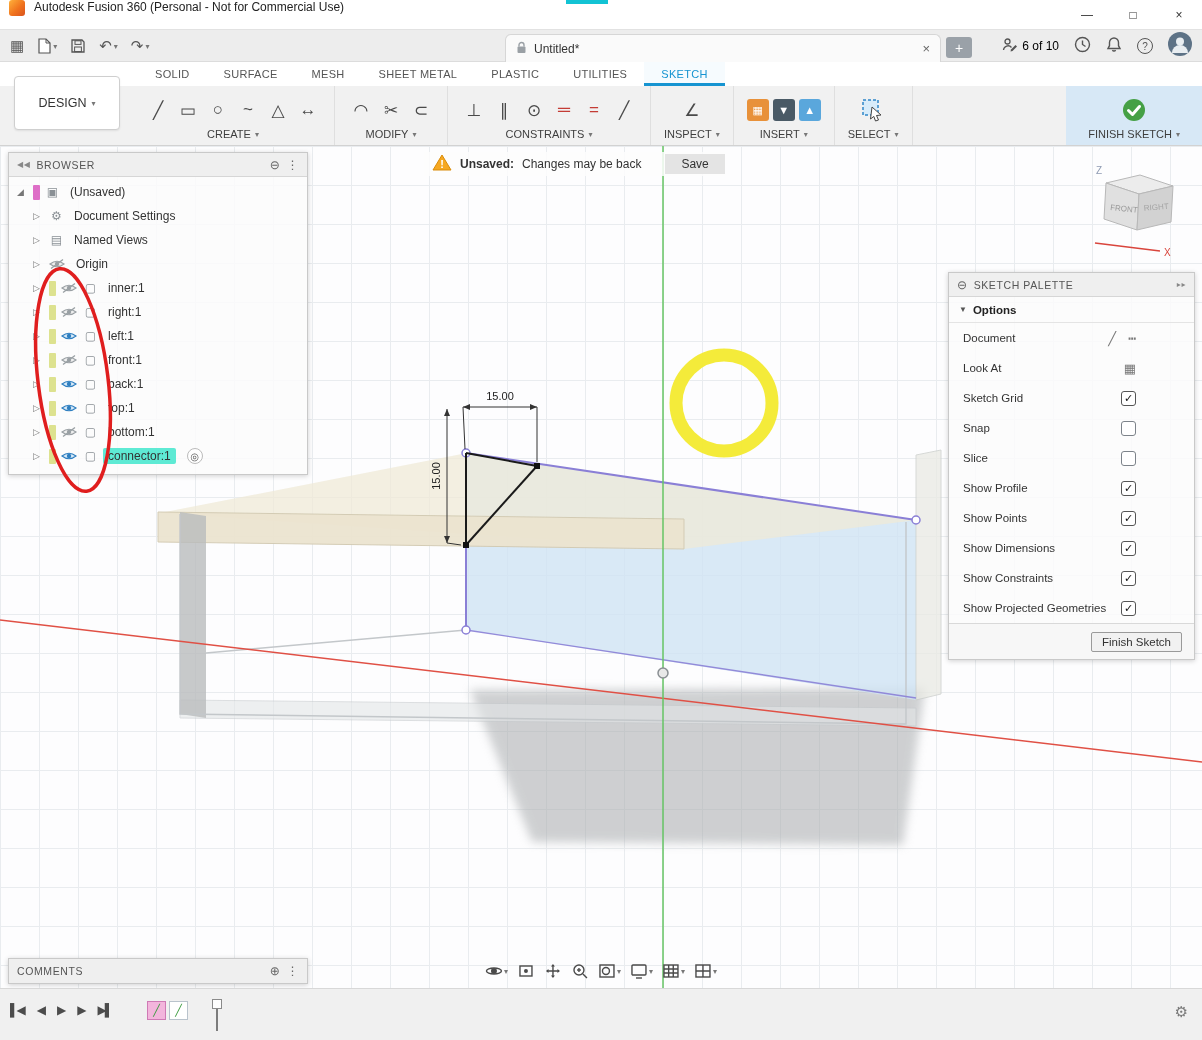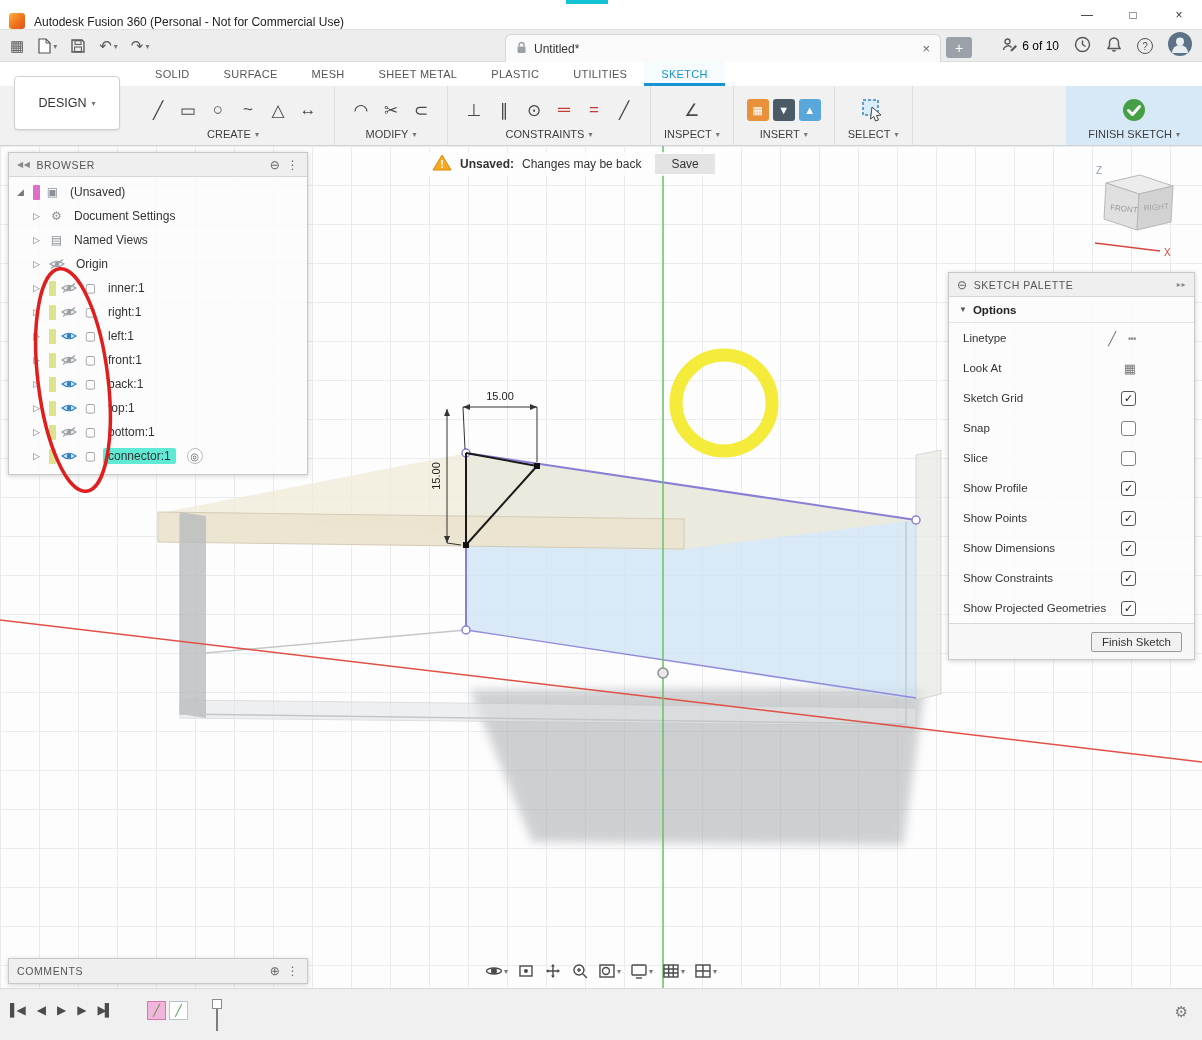--- a/index.html
+++ b/index.html
@@ -2,21 +2,21 @@
 <html><head>
 <meta charset="utf-8">
 <style>
   *{box-sizing:border-box}
   html,body{margin:0;padding:0}
   body{width:1202px;height:1040px;position:relative;overflow:hidden;background:#fff;
        font-family:"Liberation Sans",sans-serif;color:#222}
 
   
   .titlebar{position:absolute;top:0;left:0;right:0;height:30px;background:#fff;
-            border-bottom:1px solid #e2e2e2;display:flex;align-items:flex-end;z-index:20}
+            border-bottom:1px solid #e2e2e2;display:flex;align-items:flex-start;z-index:20}
   .logo{width:16px;height:16px;margin-left:9px;border-radius:3px;
         background:linear-gradient(135deg,#ffb13b,#f0731d 55%,#d9531e)}
   .apptitle{margin-left:9px;font-size:12px;color:#222}
   .wctrls{margin-left:auto;display:flex;height:100%}
   .wbtn{width:46px;display:flex;align-items:center;justify-content:center;font-size:12px;color:#333}
   .rec{position:absolute;top:0;left:566px;width:42px;height:4px;background:#12c3d4;z-index:30}
 
   
   .quickbar{position:absolute;top:30px;left:0;right:0;height:32px;background:#ededed;
             border-bottom:1px solid #dcdcdc;z-index:19}
@@ -64,21 +64,21 @@
           background-image:linear-gradient(#e9ecef 1px,transparent 1px),
                            linear-gradient(90deg,#e9ecef 1px,transparent 1px);
           background-size:39px 39px}
   .scene{position:absolute;inset:0}
 
   
   .warning{position:absolute;left:424px;top:152px;height:24px;display:flex;align-items:center;gap:8px;
            z-index:9;font-size:12px;color:#333;background:rgba(253,253,253,.85);padding-left:8px}
   .wlabel{font-weight:bold}
   .savebtn{height:20px;background:#e4e4e4;display:flex;align-items:center;padding:0 16px;
-           margin-left:6px;color:#333}
+           margin-left:16px;color:#333}
 
   
   .panel{position:absolute;background:rgba(251,251,251,.85);border:1px solid #c9c9c9;
          box-shadow:0 1px 5px rgba(0,0,0,.18);z-index:10}
   .phead{height:24px;background:#efefef;border-bottom:1px solid #d6d6d6;display:flex;
          align-items:center;padding:0 8px;font-size:10.5px;color:#555;letter-spacing:.6px;gap:6px}
   .tiny{font-size:8px;color:#888}
   .dot{font-size:12px;color:#666}
   .mlauto{margin-left:auto}
 
@@ -545,21 +545,21 @@
     <span class="dot">⊖</span>
     <span>SKETCH PALETTE</span>
     <span class="tiny mlauto">▸▸</span>
   </div>
   <div class="optrow">
     <span class="arr2">▼</span>
     <span>Options</span>
   </div>
   <div>
       <div class="prow">
-        <span class="plabel">Linetype</span>
+        <span class="plabel">Document</span>
         <span class="pctrl">
           <span class="lt">╱</span>
           <span class="lt">┅</span>
         </span>
       </div>
       <div class="prow">
         <span class="plabel">Look At</span>
         <span class="pctrl">
           <span class="lt">▦</span>
         </span>

